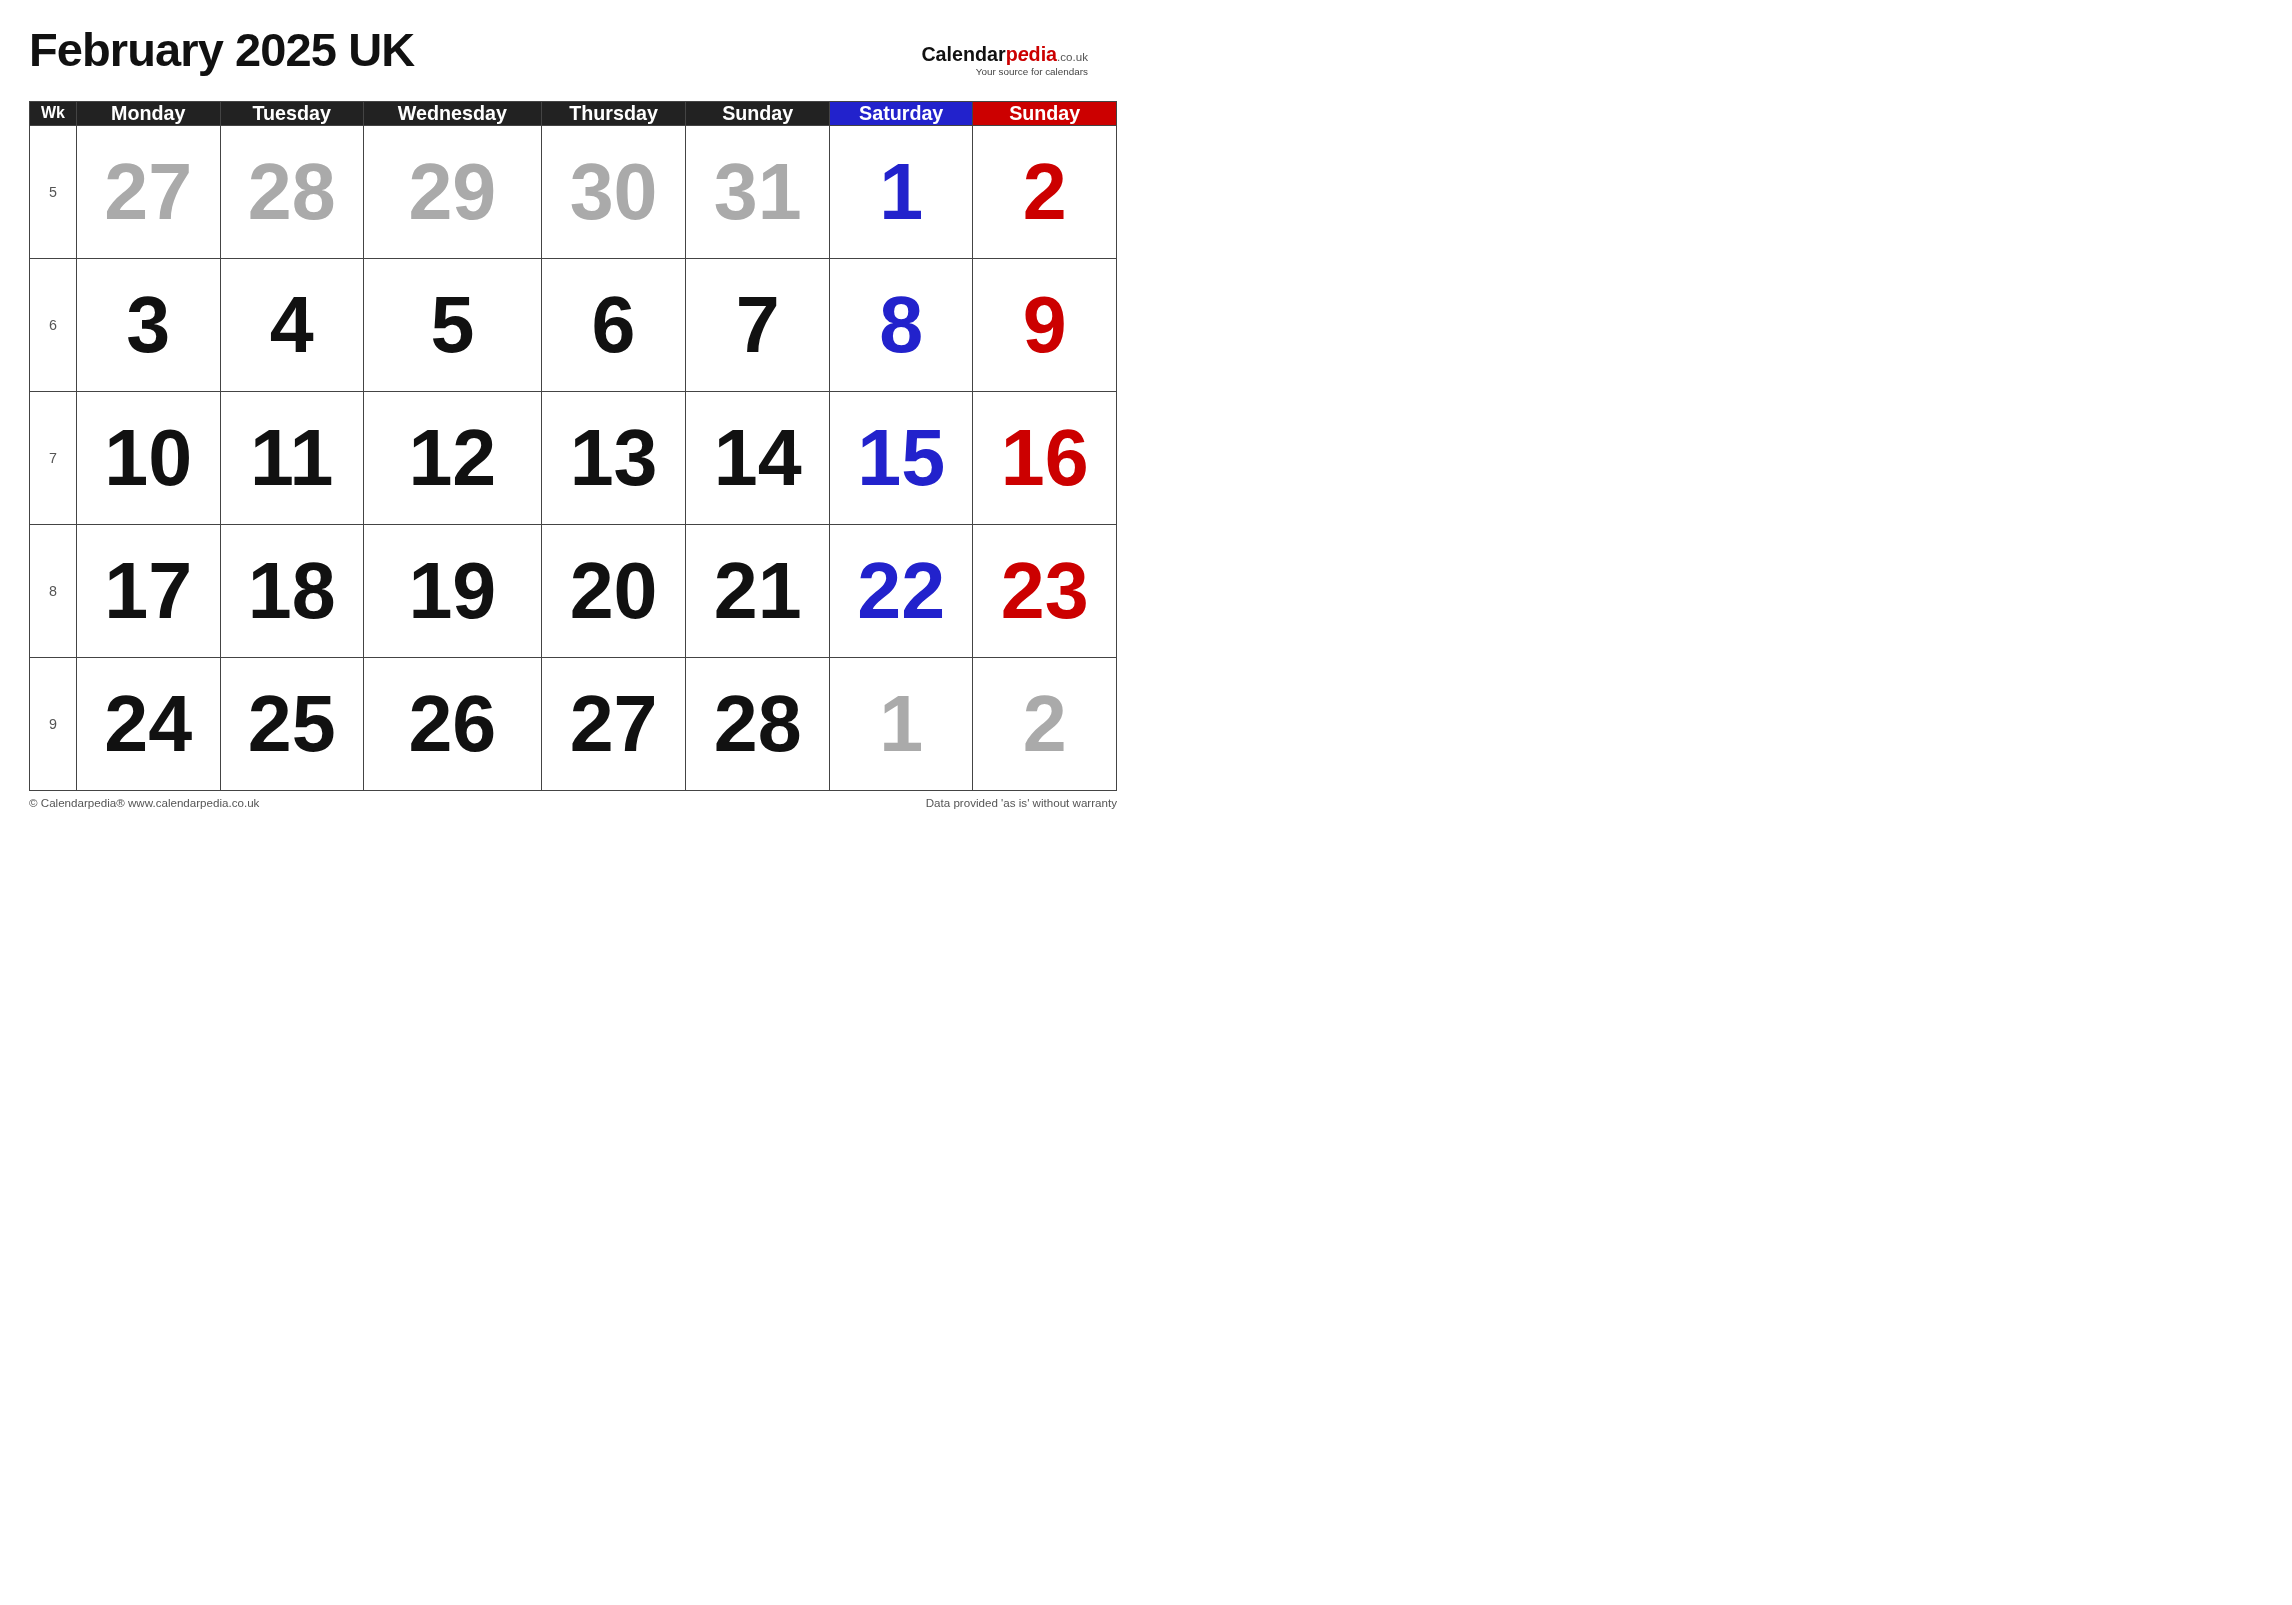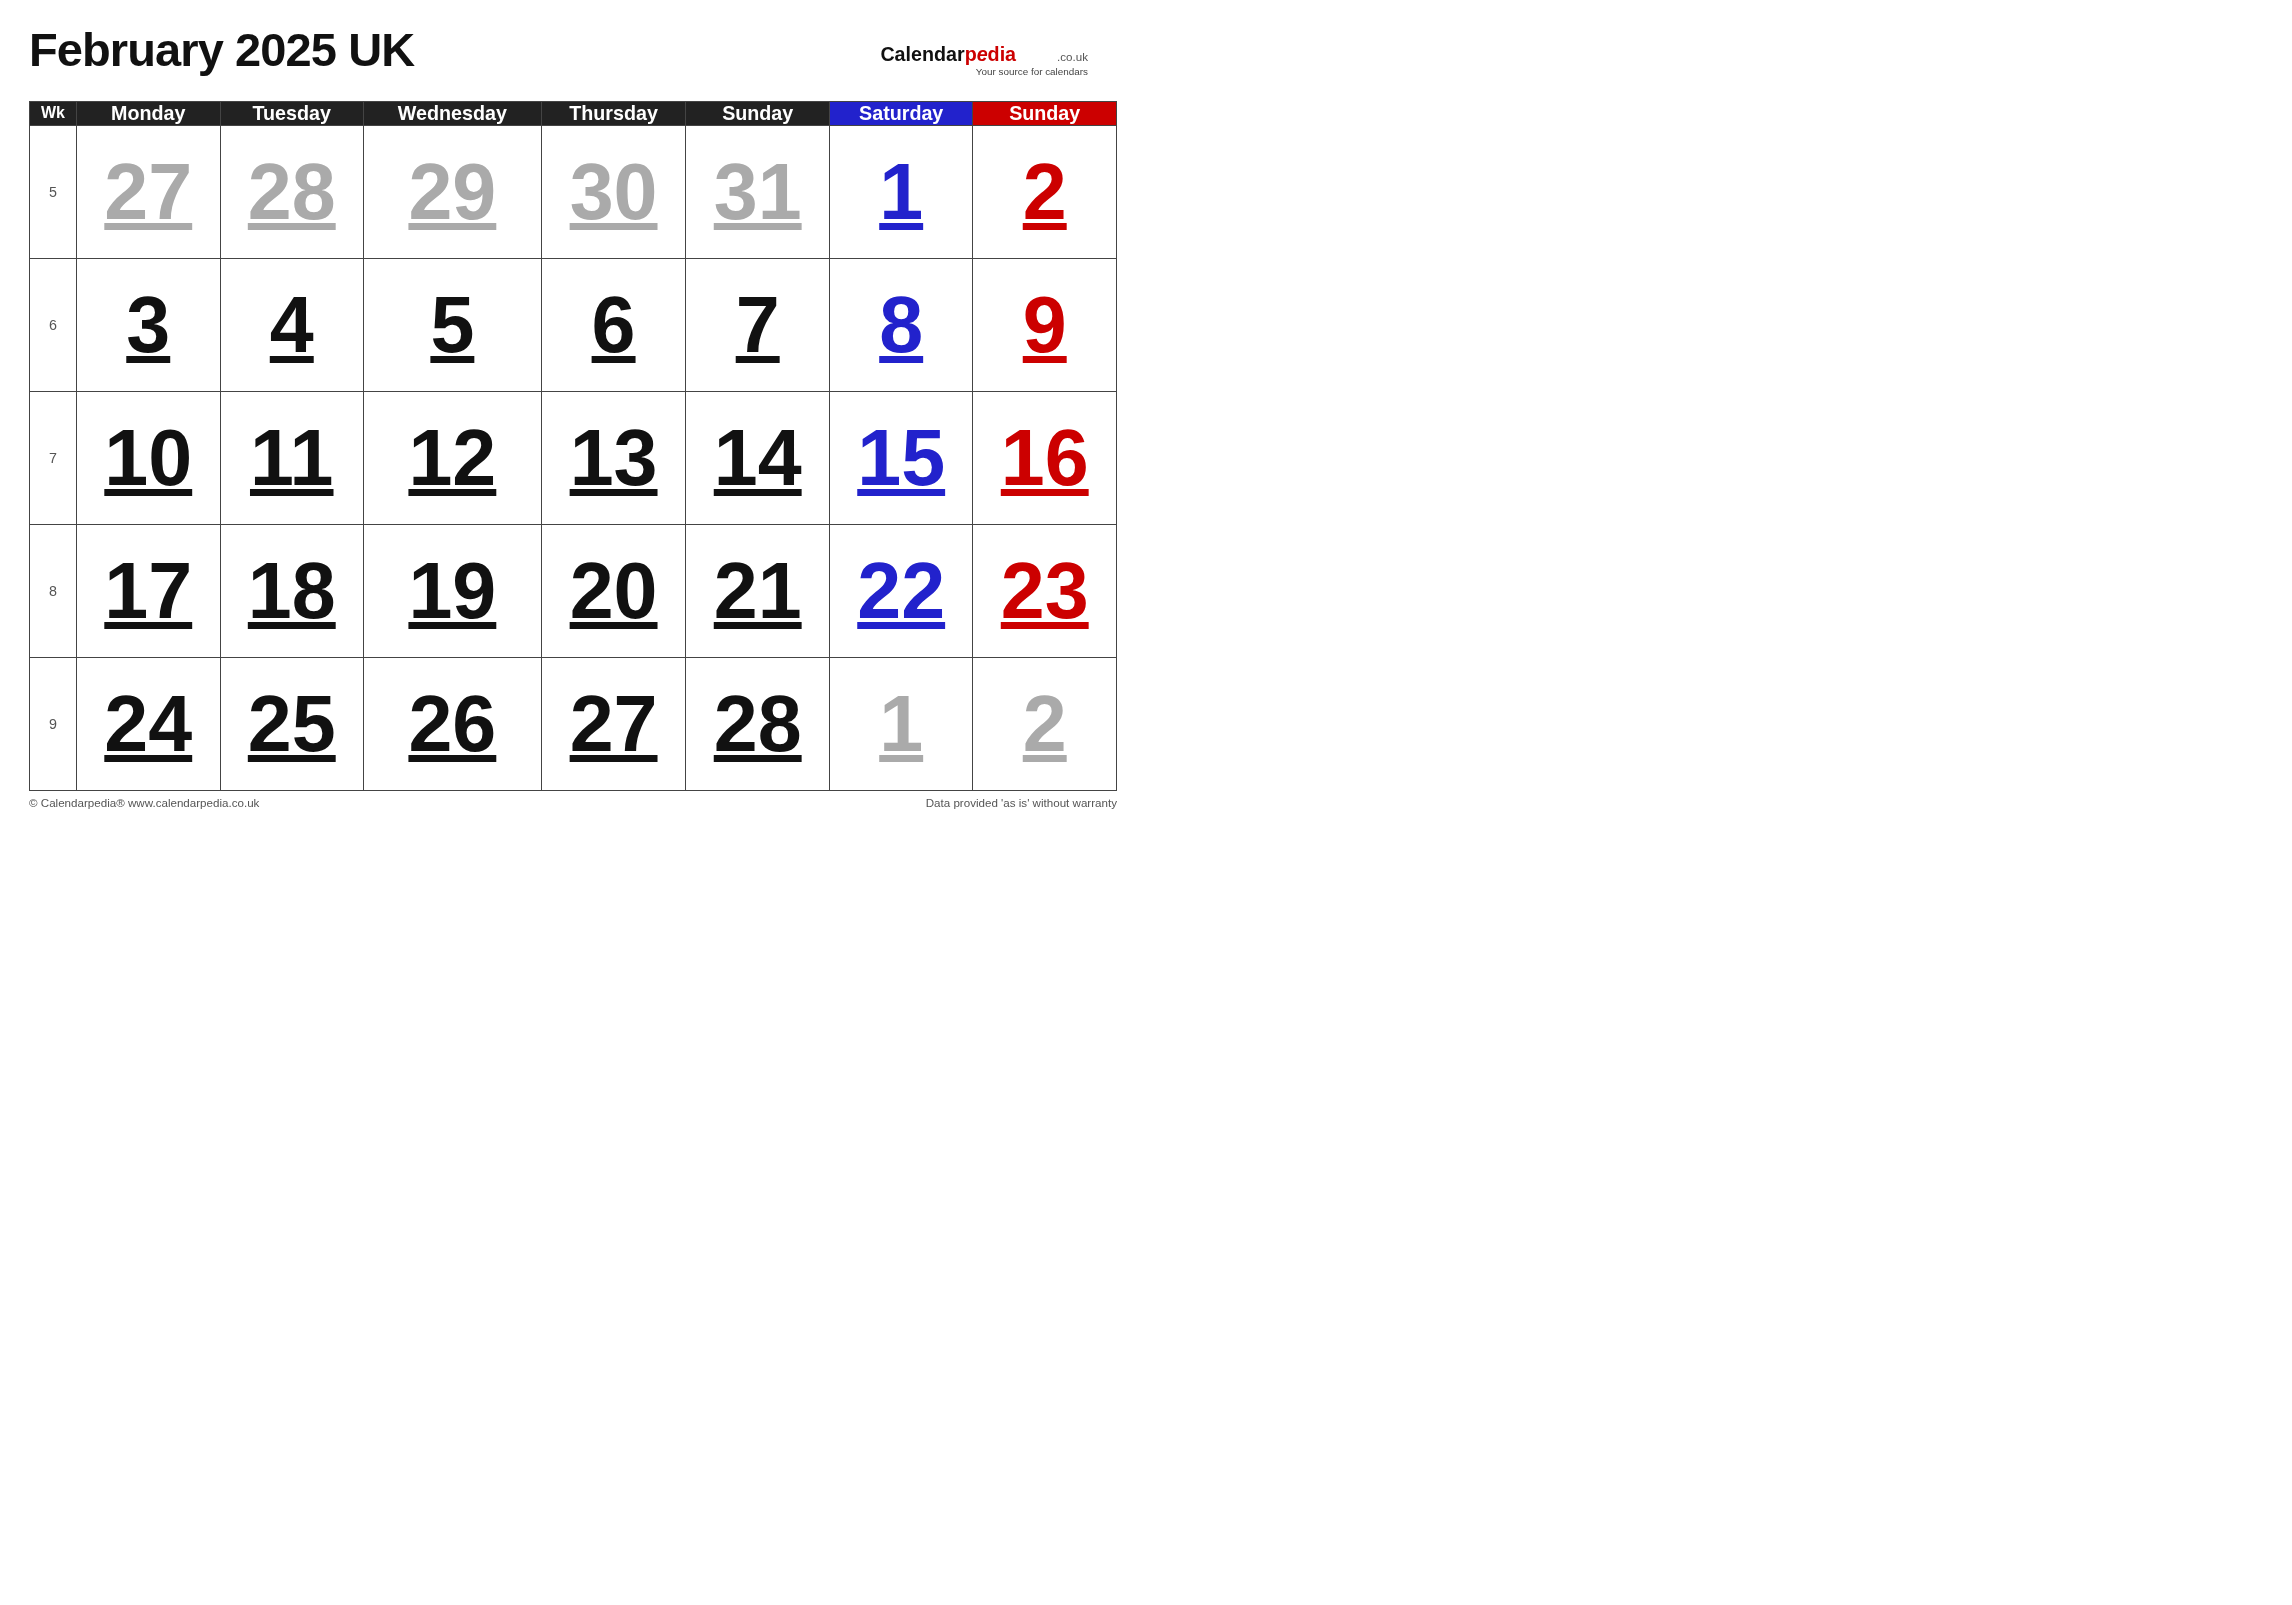--- a/index.html
+++ b/index.html
@@ -73,42 +73,41 @@
       background: #fff;
       padding: 3.6px 0;
     }
     .day-cell {
       text-align: center;
       vertical-align: middle;
       height: 133px;
       font-weight: 900;
       font-size: 79px;
       padding: 18px 0;
-      text-decoration: underline;
     }
     .day-cell.black { color: #111; }
     .day-cell.gray { color: #aaa; }
     .day-cell.blue { color: #2222cc; }
     .day-cell.red { color: #cc0000; }
     .footer {
       display: flex;
       justify-content: space-between;
       margin-top: 5px;
       font-size: 11.6px;
       color: #555;
     }
   </style>
 </head>
 <body>
 
 <div style="position:relative;">
   <h1 class="page-title">February 2025 UK</h1>
   <div class="logo-area">
     <div class="logo-text">
-      Calendar<span class="red">p<em style="font-style:italic;">e</em>dia</span><span style="font-size:11.6px; font-weight:normal; color:#555;padding-left:41px;">.co.uk</span>
+      Calendar<span class="red">p<em style="font-style:italic;">e</em>dia</span><span style="font-size:11.6px; font-weight:normal; color:#555;">.co.uk</span>
     </div>
     <div class="logo-sub">Your source for calendars</div>
   </div>
 </div>
 
 <table class="calendar-table">
   <thead>
     <tr>
       <th class="wk-header">Wk</th>
       <th>Monday</th>

